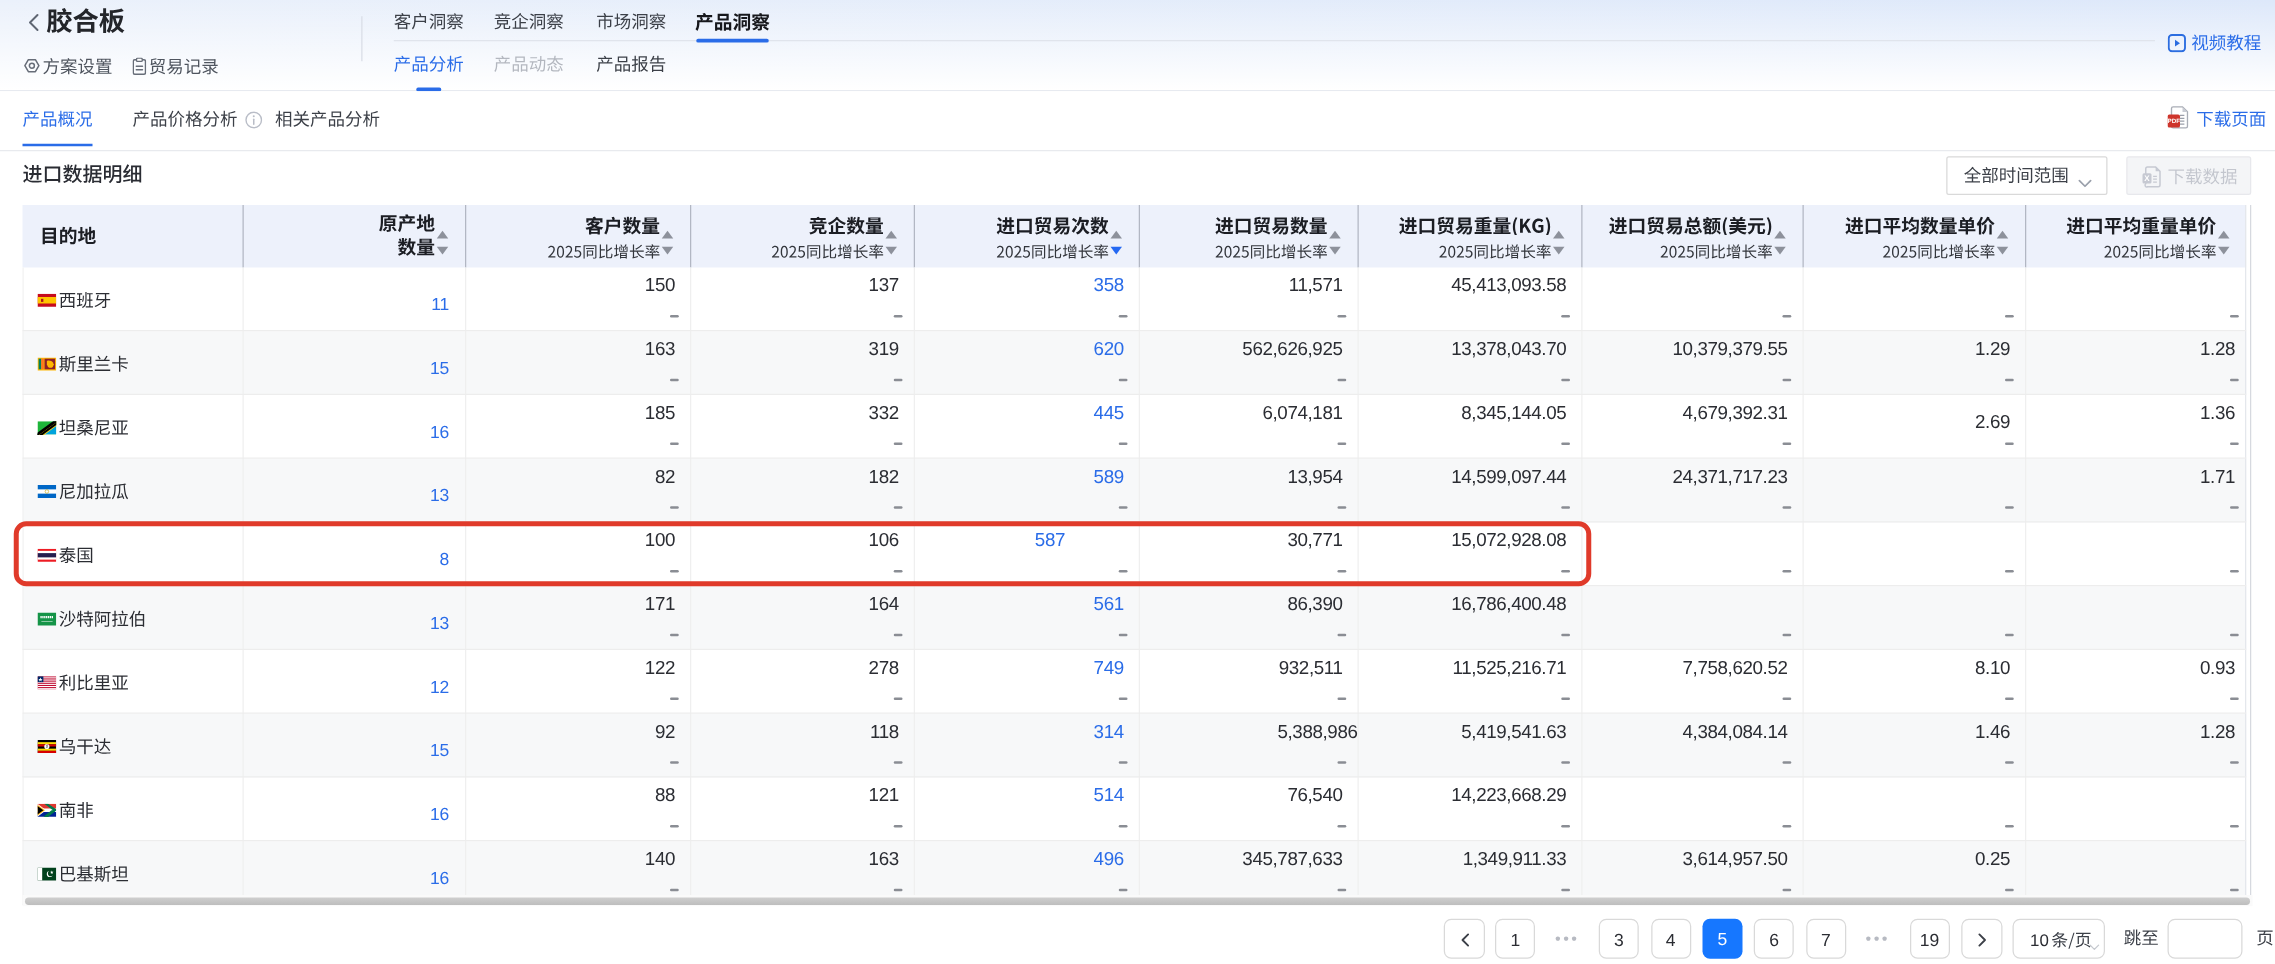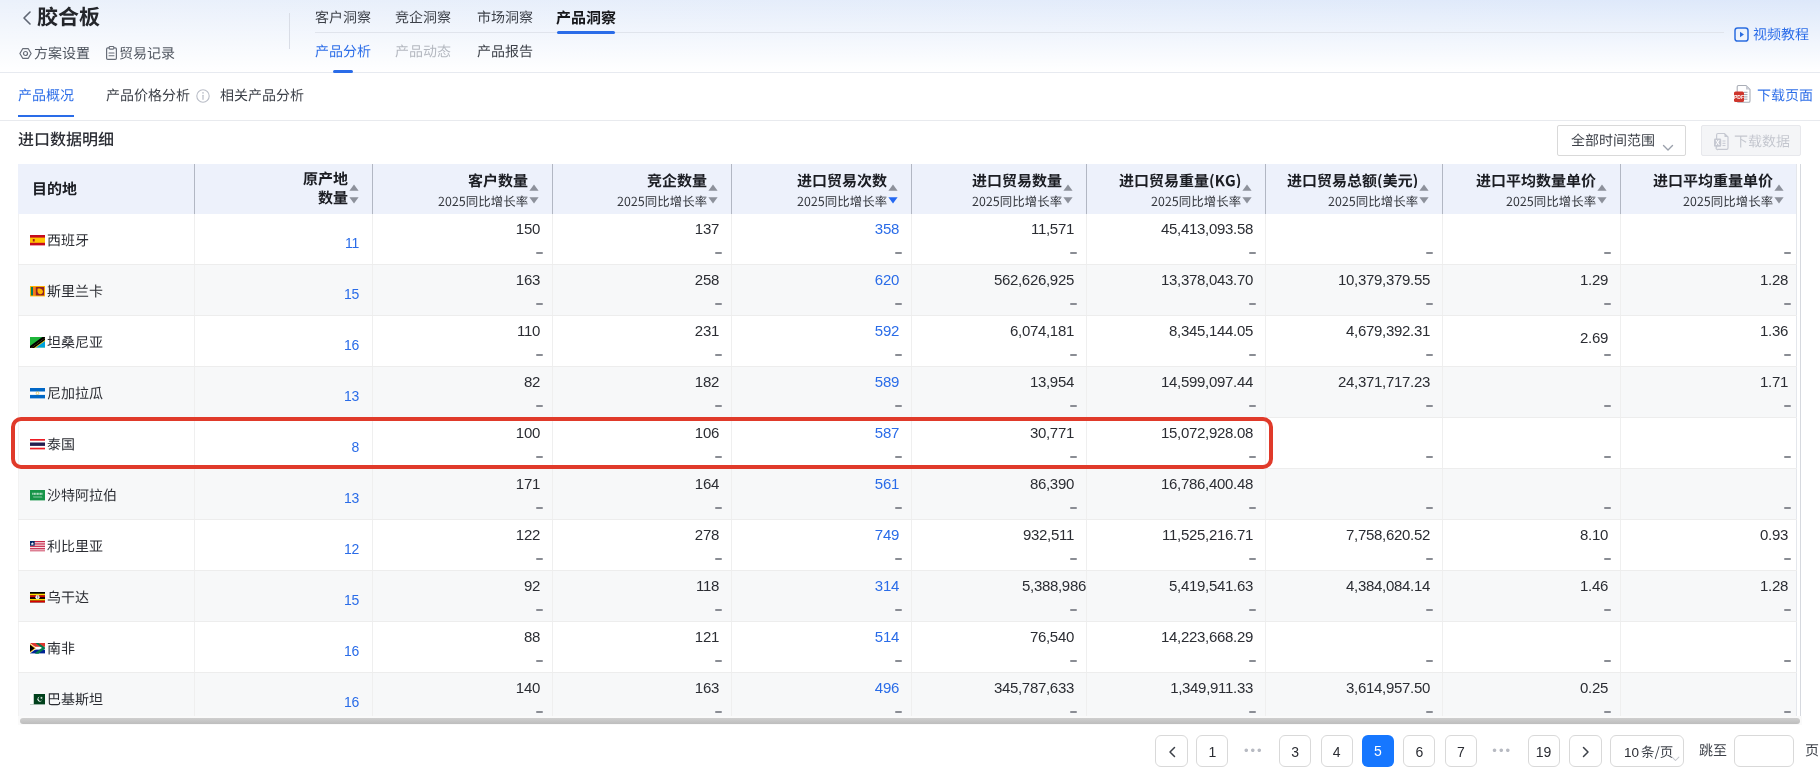--- a/index.html
+++ b/index.html
@@ -765,21 +765,21 @@
         <use href="#R65af" x="0"></use>
         <use href="#R91cc" x="1000"></use>
         <use href="#R5170" x="2000"></use>
         <use href="#R5361" x="3000"></use>
       </g>
     </svg>
   </div>
 <div class="ab num link" style="right:1461px;top:285.5px;font-size:14px">15</div>
 <div class="ab num" style="right:1280px;top:271.3px">163</div>
 <div class="ab dashbar" style="right:1277.5px;top:303px"></div>
-<div class="ab num" style="right:1101px;top:271.3px">258</div>
+<div class="ab num" style="right:1101px;top:271.3px">319</div>
 <div class="ab dashbar" style="right:1098.5px;top:303px"></div>
 <div class="ab num link" style="right:921px;top:271.3px">620</div>
 <div class="ab dashbar" style="right:918.5px;top:303px"></div>
 <div class="ab num" style="right:746px;top:271.3px">562,626,925</div>
 <div class="ab dashbar" style="right:743.5px;top:303px"></div>
 <div class="ab num" style="right:567px;top:271.3px">13,378,043.70</div>
 <div class="ab dashbar" style="right:564.5px;top:303px"></div>
 <div class="ab num" style="right:390px;top:271.3px">10,379,379.55</div>
 <div class="ab dashbar" style="right:387.5px;top:303px"></div>
 <div class="ab num" style="right:212px;top:271.3px">1.29</div>
@@ -802,25 +802,25 @@
     <svg class="z" width="56.0" height="14" viewBox="0 0 4000 1000" style="width:56.0px;height:14px;">
       <g fill="#2b2d33" transform="scale(1,-1) translate(0,-880)">
         <use href="#R5766" x="0"></use>
         <use href="#R6851" x="1000"></use>
         <use href="#R5c3c" x="2000"></use>
         <use href="#R4e9a" x="3000"></use>
       </g>
     </svg>
   </div>
 <div class="ab num link" style="right:1461px;top:336.5px;font-size:14px">16</div>
-<div class="ab num" style="right:1280px;top:322.3px">110</div>
+<div class="ab num" style="right:1280px;top:322.3px">185</div>
 <div class="ab dashbar" style="right:1277.5px;top:354px"></div>
-<div class="ab num" style="right:1101px;top:322.3px">231</div>
+<div class="ab num" style="right:1101px;top:322.3px">332</div>
 <div class="ab dashbar" style="right:1098.5px;top:354px"></div>
-<div class="ab num link" style="right:921px;top:322.3px">592</div>
+<div class="ab num link" style="right:921px;top:322.3px">445</div>
 <div class="ab dashbar" style="right:918.5px;top:354px"></div>
 <div class="ab num" style="right:746px;top:322.3px">6,074,181</div>
 <div class="ab dashbar" style="right:743.5px;top:354px"></div>
 <div class="ab num" style="right:567px;top:322.3px">8,345,144.05</div>
 <div class="ab dashbar" style="right:564.5px;top:354px"></div>
 <div class="ab num" style="right:390px;top:322.3px">4,679,392.31</div>
 <div class="ab dashbar" style="right:387.5px;top:354px"></div>
 <div class="ab num" style="right:212px;top:329px">2.69</div>
 <div class="ab dashbar" style="right:209.5px;top:354px"></div>
 <div class="ab num" style="right:32px;top:322.3px">1.36</div>
@@ -876,21 +876,21 @@
         <use href="#R6cf0" x="0"></use>
         <use href="#R56fd" x="1000"></use>
       </g>
     </svg>
   </div>
 <div class="ab num link" style="right:1461px;top:438.5px;font-size:14px">8</div>
 <div class="ab num" style="right:1280px;top:424.3px">100</div>
 <div class="ab dashbar" style="right:1277.5px;top:456px"></div>
 <div class="ab num" style="right:1101px;top:424.3px">106</div>
 <div class="ab dashbar" style="right:1098.5px;top:456px"></div>
-<div class="ab num link" style="right:921px;top:424.3px">587</div>
+<div class="ab num link" style="right:968px;top:424.3px">587</div>
 <div class="ab dashbar" style="right:918.5px;top:456px"></div>
 <div class="ab num" style="right:746px;top:424.3px">30,771</div>
 <div class="ab dashbar" style="right:743.5px;top:456px"></div>
 <div class="ab num" style="right:567px;top:424.3px">15,072,928.08</div>
 <div class="ab dashbar" style="right:564.5px;top:456px"></div>
 <div class="ab dashbar" style="right:387.5px;top:456px"></div>
 <div class="ab dashbar" style="right:209.5px;top:456px"></div>
 <div class="ab dashbar" style="right:29.5px;top:456px"></div>
 <div class="ab " style="left:30px;top:490.3px;">
     <div style="position:relative;width:15px;height:10.4px">

